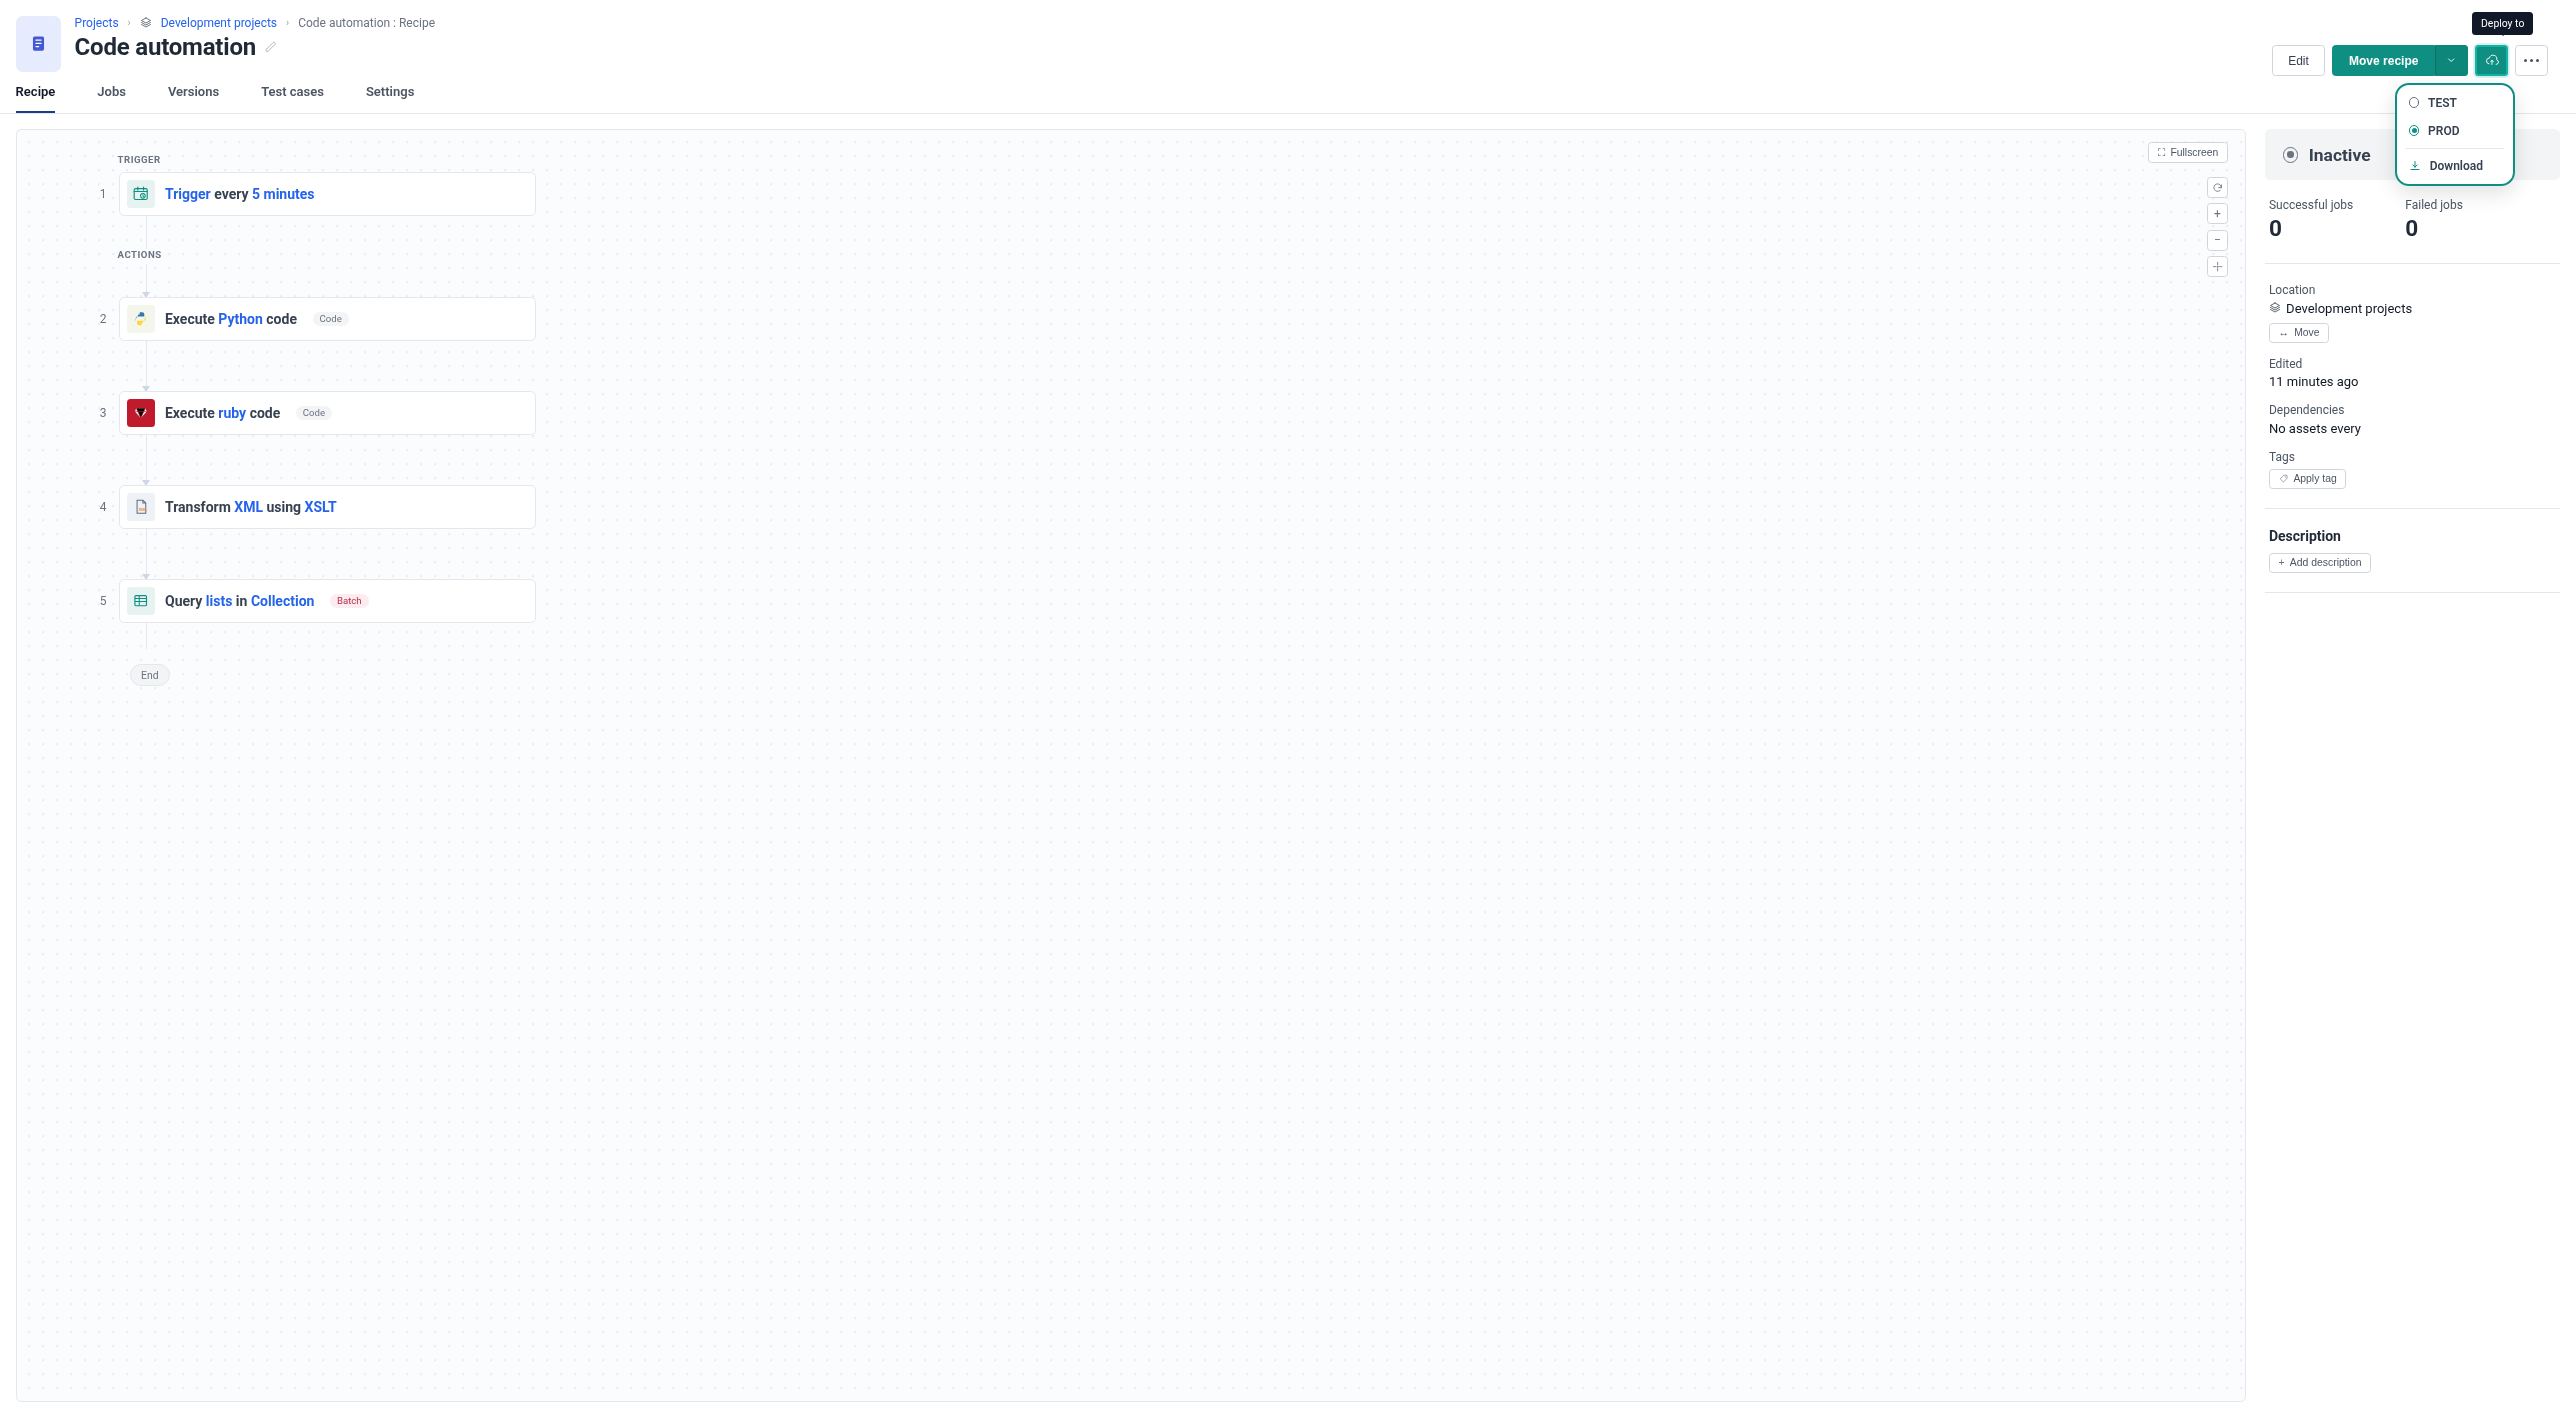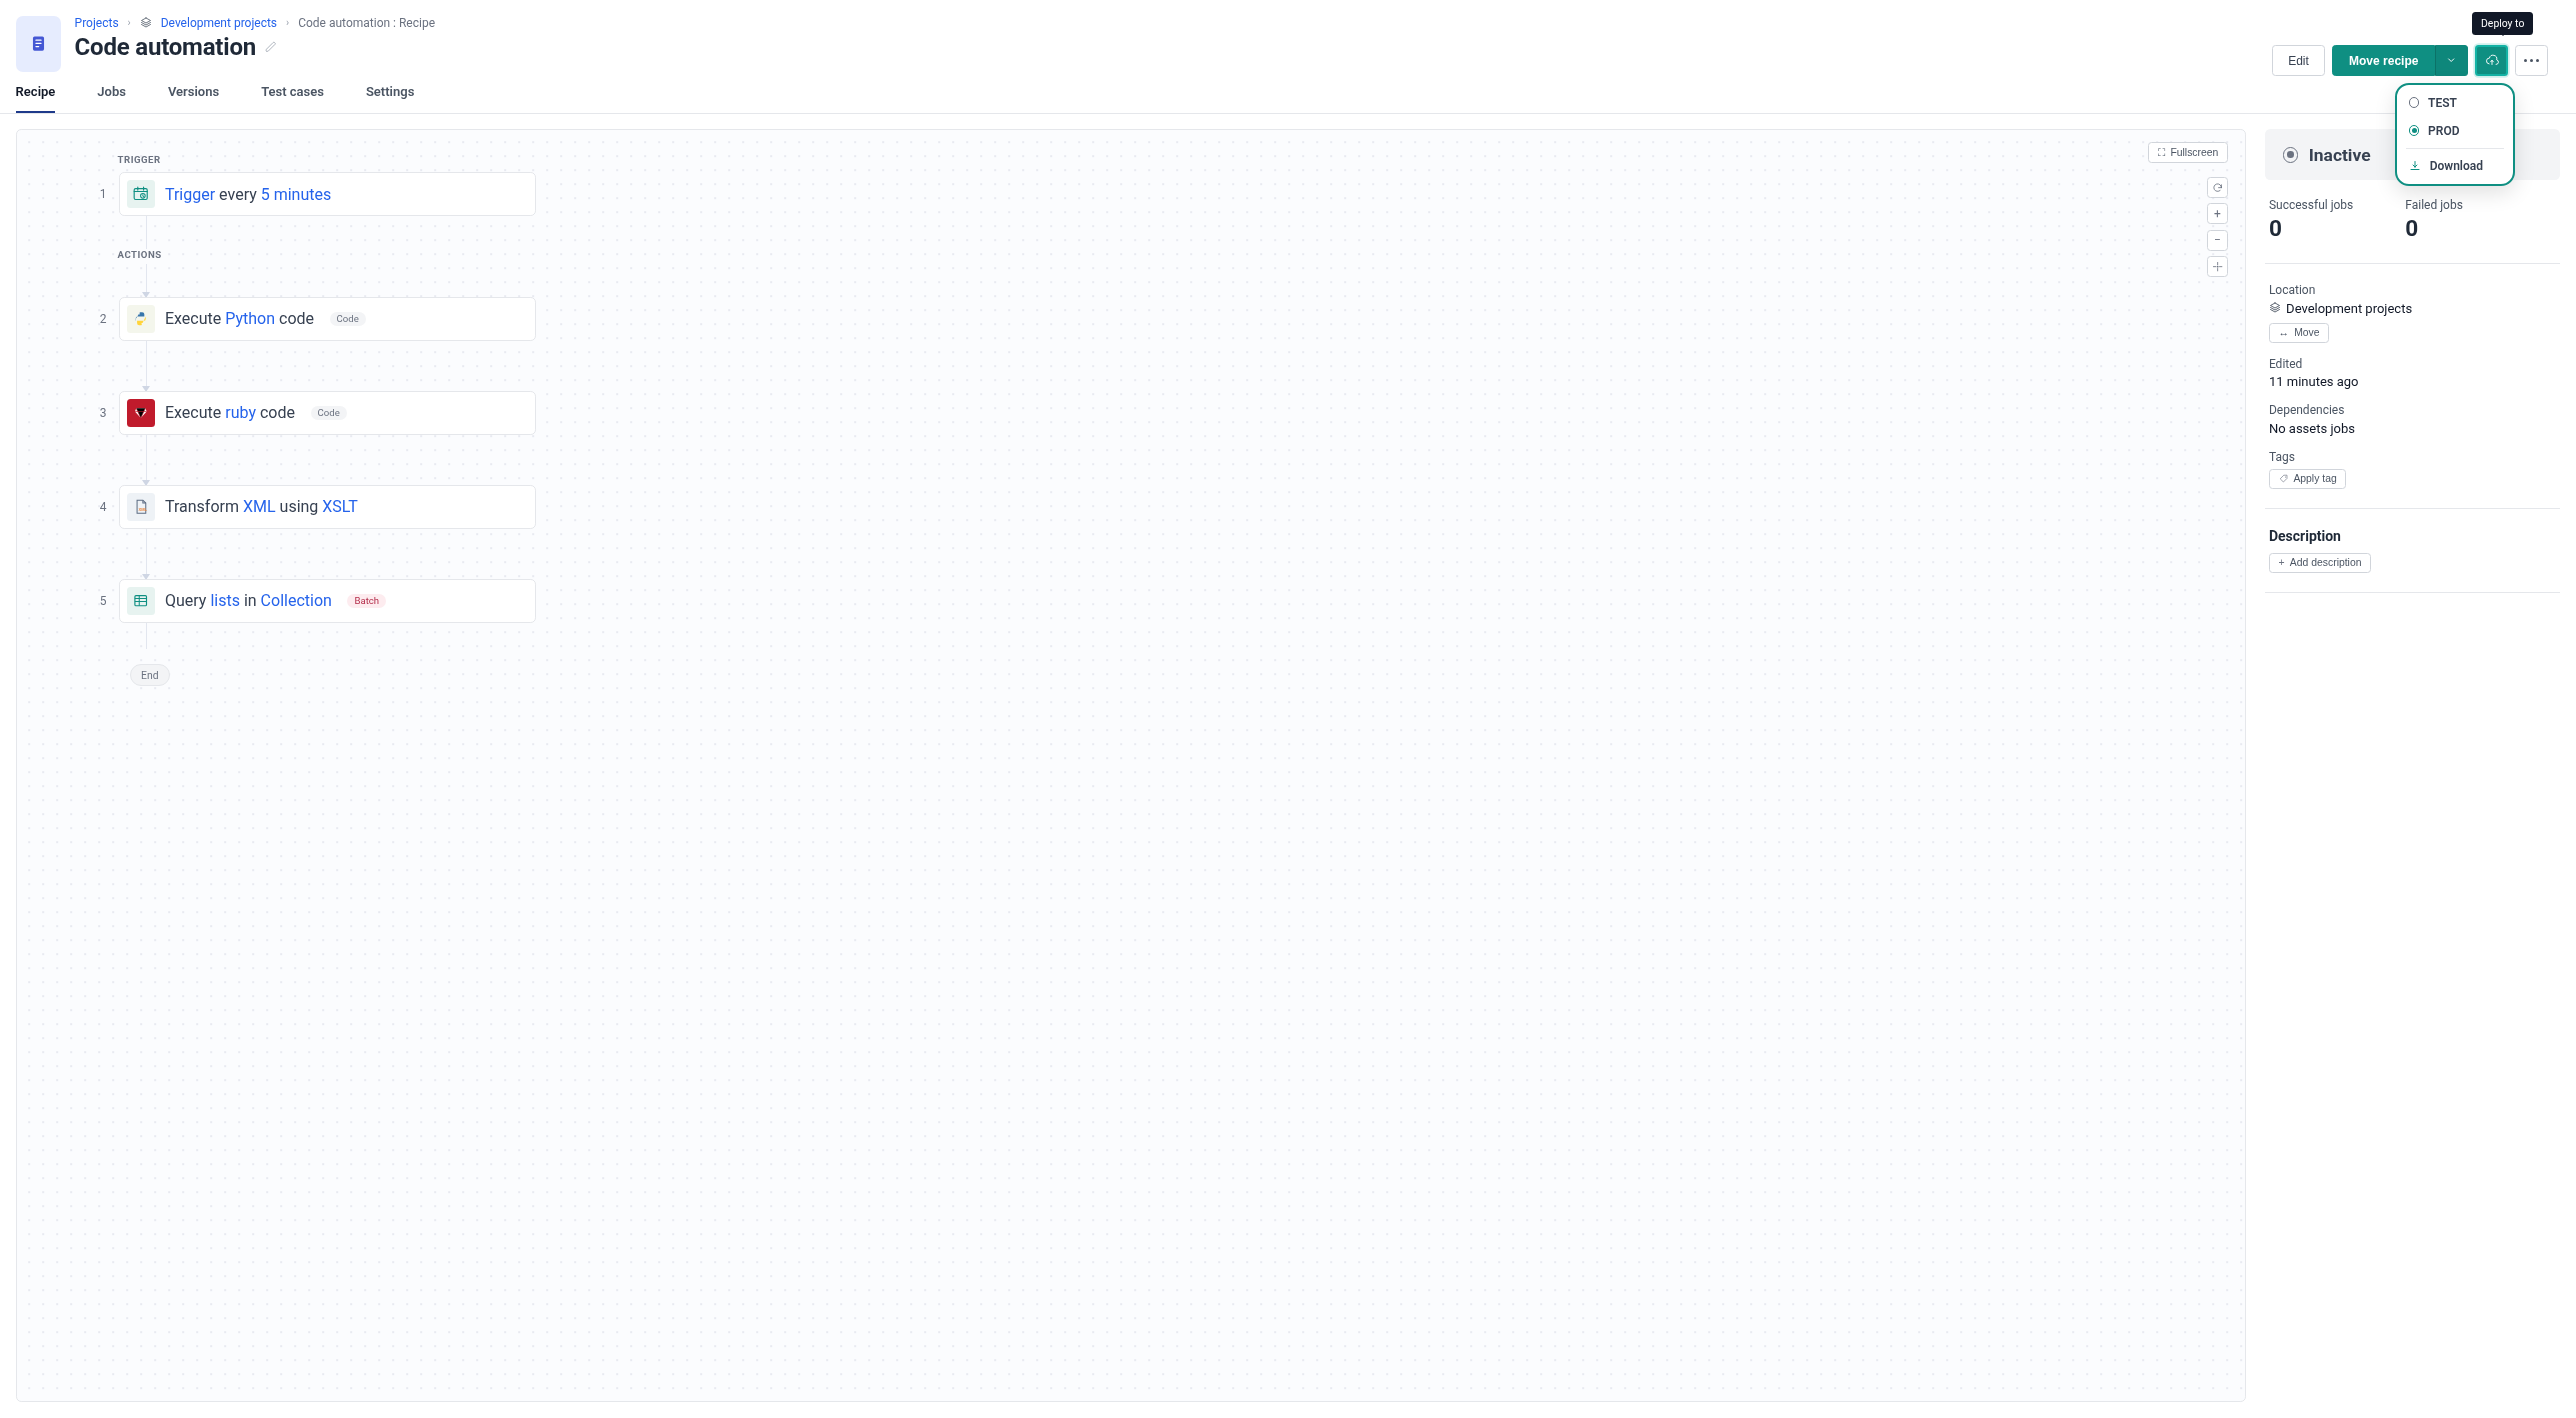--- a/index.html
+++ b/index.html
@@ -72,21 +72,21 @@
 
   .step-row { display:flex; align-items:center; margin-left:43px; position:relative; }
   .step-num { width:21px; text-align:right; font-size:12px; color:#6b7280; margin-right:12px; }
   .step-card { display:flex; align-items:center; gap:10.4px; background:#fff; border:0.9px solid #e5e7eb; border-radius:5.2px; padding:7px 12px 7px 7px; min-width:417px; cursor:pointer; }
   .app-icon { width:28px; height:28px; border-radius:3.5px; display:flex; align-items:center; justify-content:center; font-size:14px; flex-shrink:0; }
   .ic-timer{ background:#e7f3f0; }
   .ic-python{ background:#f4f6ec; }
   .ic-ruby{ background:#c01b2c; color:#fff; }
   .ic-xml{ background:#eef2f6; }
   .ic-coll{ background:#e7f3f0; }
-  .step-text{ font-size:16px; color:#374151; }
+  .step-text{ font-size:14px; color:#374151;font-weight:bold; }
   .step-text .hl{ color:#2563eb; }
   .badge{ font-size:9.6px; background:#f3f4f6; color:#6b7280; border-radius:8.7px; padding:1.7px 7px; margin-left:5.2px; }
   .badge.batch{ background:#fdecef; color:#b42e4b; }
 
   .connector{ width:1.7px; background:#e2e6ef; margin-left:103px; }
   .conn-40{ height:33px; }
   .conn-64{ height:50px; position:relative; }
   .arrow-down{ position:absolute; bottom:-0.9px; left:-3.5px; width:0; height:0; border-left:4.3px solid transparent; border-right:4.3px solid transparent; border-top:6px solid #cfd6e4; }
 
   .end-pill{ display:inline-block; margin-left:87px; margin-top:15.6px; font-size:10.4px; color:#6b7280; background:#f3f4f6; border:0.9px solid #e5e7eb; border-radius:12px; padding:3.5px 10.4px; }
@@ -375,21 +375,21 @@
           <span>↔</span>
           <span>Move</span>
         </button>
       </div>
       <div>
         <div class="lbl">Edited</div>
         <div class="val">11 minutes ago</div>
       </div>
       <div>
         <div class="lbl">Dependencies</div>
-        <div class="val">No assets jobs</div>
+        <div class="val">No assets every</div>
       </div>
       <div>
         <div class="lbl">Tags</div>
         <button class="pill-btn" style="margin-top:5.2px">
           <svg width="9.6" height="9.6" viewBox="0 0 24 24">
               <path d="M3 12l9-9h8v8l-9 9-8-8z" stroke="#6b7280" stroke-width="1.6" fill="none"></path>
               <circle cx="16.5" cy="7.5" r="1.3" fill="#6b7280"></circle>
             </svg>
           <span>Apply tag</span>
         </button>

